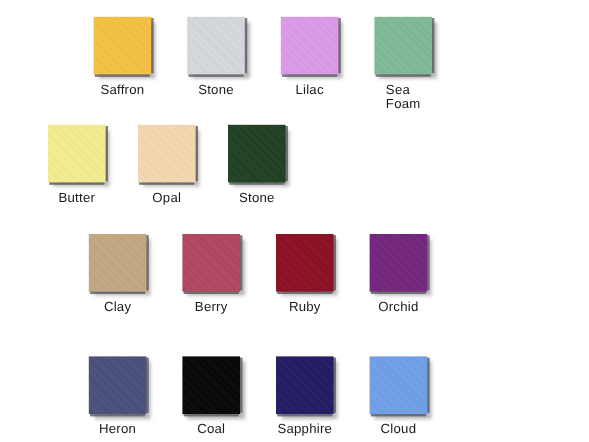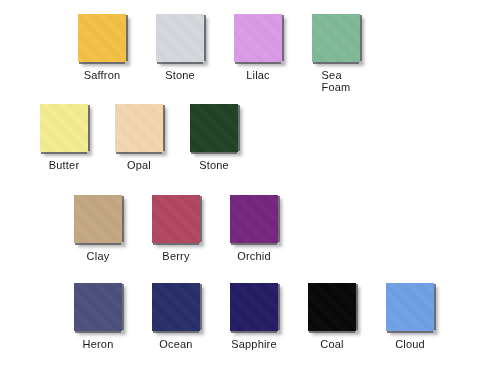--- a/index.html
+++ b/index.html
@@ -98,39 +98,39 @@
     <div class="swatch-row" style="left: 74px; top: 195px; gap: 30px;">
       <div class="swatch-cell">
         <div class="swatch-chip" style="background: rgb(196, 168, 130);"></div>
         <div class="swatch-label">Clay</div>
       </div>
       <div class="swatch-cell">
         <div class="swatch-chip" style="background: rgb(178, 69, 96);"></div>
         <div class="swatch-label">Berry</div>
       </div>
       <div class="swatch-cell">
+        <div class="swatch-chip" style="background: rgb(140, 14, 34);"></div>
+        <div class="swatch-label">Ruby</div>
+      </div>
+      <div class="swatch-cell">
         <div class="swatch-chip" style="background: rgb(115, 37, 125);"></div>
         <div class="swatch-label">Orchid</div>
       </div>
     </div>
-    <div class="swatch-row" style="left: 74px; top: 283px; gap: 30px;">
+    <div class="swatch-row" style="left: 74px; top: 297px; gap: 30px;">
       <div class="swatch-cell">
         <div class="swatch-chip" style="background: rgb(74, 79, 123);"></div>
         <div class="swatch-label">Heron</div>
       </div>
       <div class="swatch-cell">
-        <div class="swatch-chip" style="background: rgb(38, 44, 103);"></div>
-        <div class="swatch-label">Ocean</div>
+        <div class="swatch-chip" style="background: rgb(5, 5, 5);"></div>
+        <div class="swatch-label">Coal</div>
       </div>
       <div class="swatch-cell">
         <div class="swatch-chip" style="background: rgb(34, 26, 99);"></div>
         <div class="swatch-label">Sapphire</div>
-      </div>
-      <div class="swatch-cell">
-        <div class="swatch-chip" style="background: rgb(5, 5, 5);"></div>
-        <div class="swatch-label">Coal</div>
       </div>
       <div class="swatch-cell">
         <div class="swatch-chip" style="background: rgb(111, 160, 232);"></div>
         <div class="swatch-label">Cloud</div>
       </div>
     </div>
   </div>
 
 </body></html>

